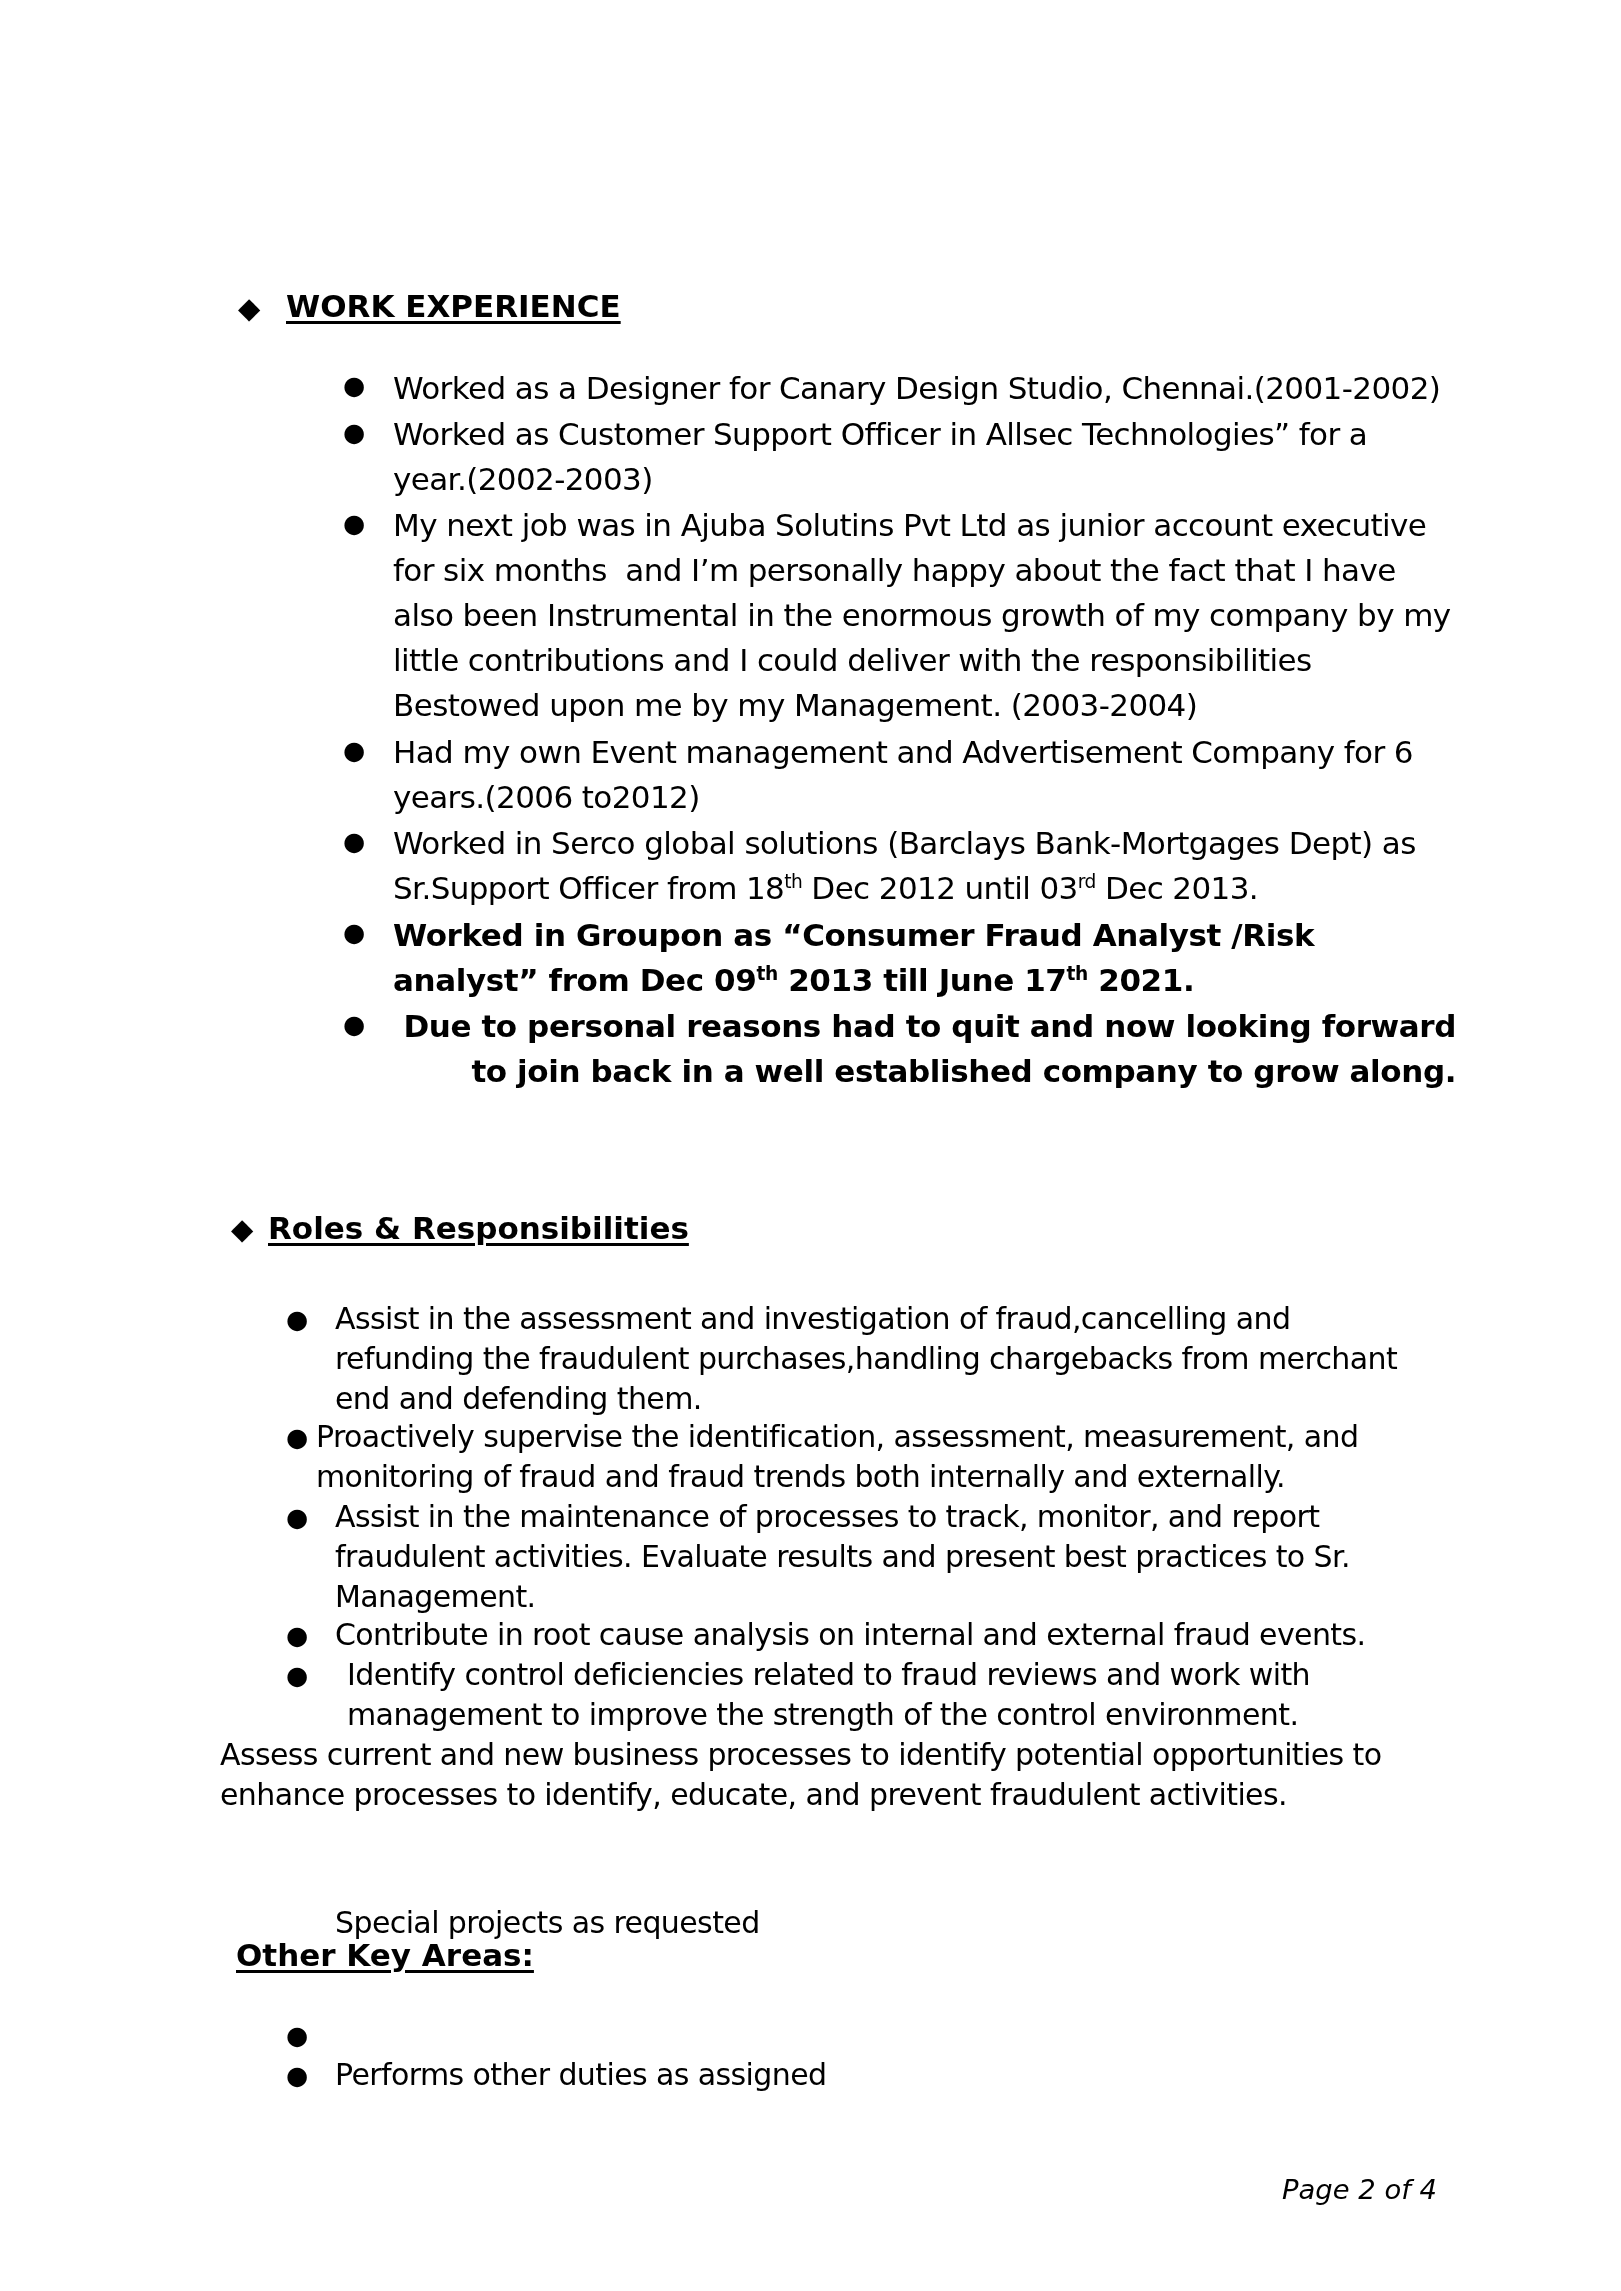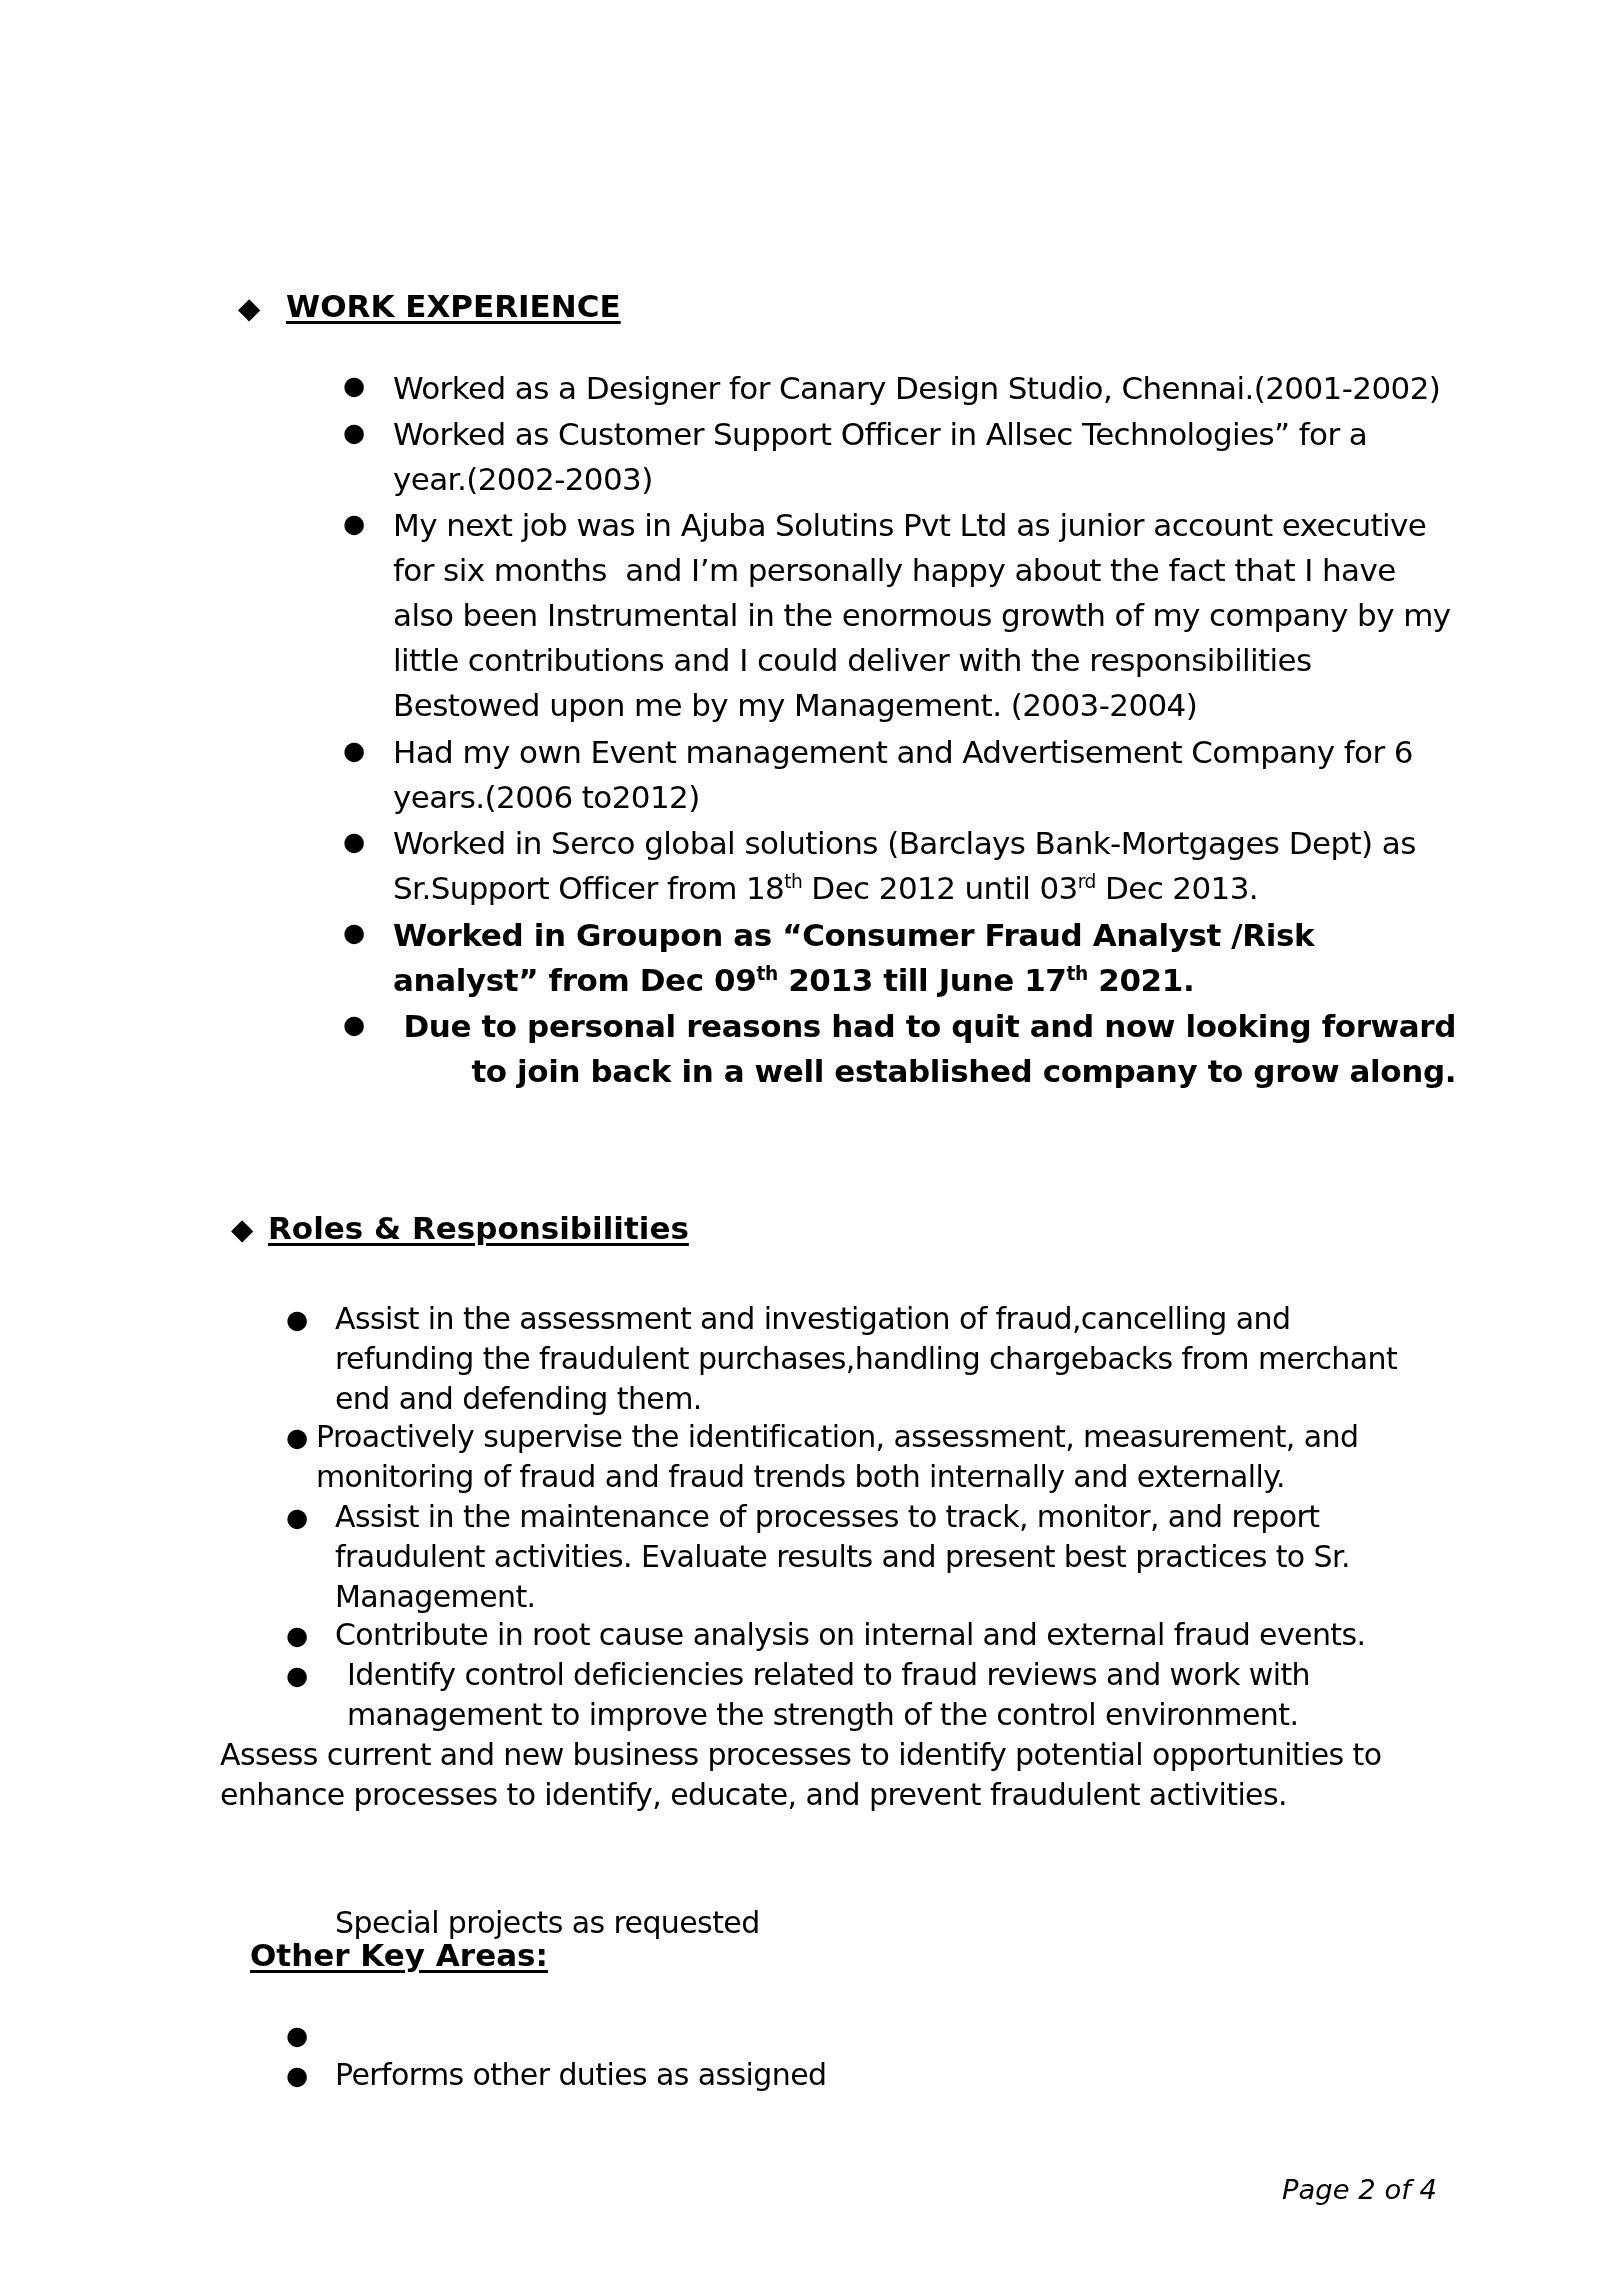--- a/index.html
+++ b/index.html
@@ -107,21 +107,21 @@
     <div>management to improve the strength of the control environment.</div>
   </div>
 
   <div class="abs line small" style="left:220px;top:1735px;">
     <div>Assess current and new business processes to identify potential opportunities to</div>
     <div>enhance processes to identify, educate, and prevent fraudulent activities.</div>
   </div>
 </div>
 
 <div class="abs" style="left:0;top:0;">
-  <span class="abs heading" style="left:236px;top:1937px;margin-left:14px;">Other Key Areas:</span>
+  <span class="abs heading" style="left:236px;top:1937px;">Other Key Areas:</span>
 
   <span class="bullet" style="left:286px;top:2020px;">●</span>
   <div class="abs line small" style="left:335px;top:1903px;text-align:center;">
     <div>Special projects as requested</div>
   </div>
   <span class="bullet" style="left:286px;top:2060px;">●</span>
   <div class="abs line small" style="left:335px;top:2055px;">
     <div>Performs other duties as assigned</div>
   </div>
 </div>

